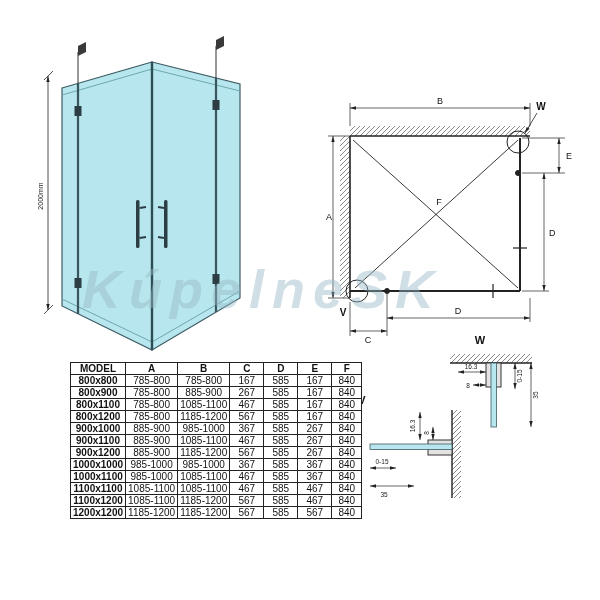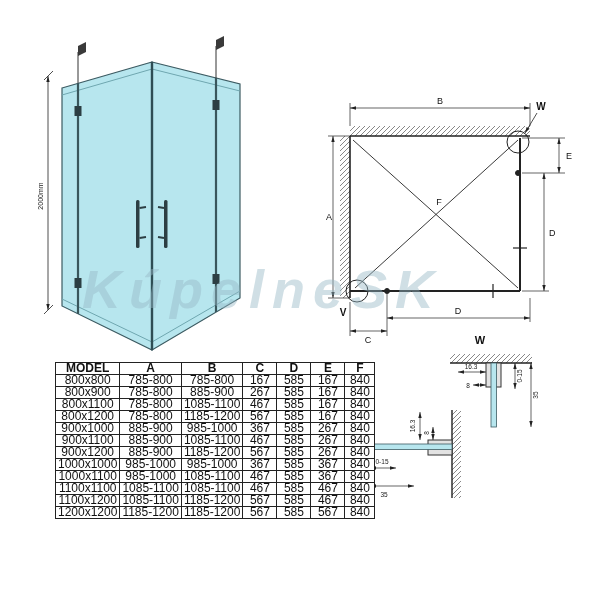--- a/index.html
+++ b/index.html
@@ -9,24 +9,24 @@
   svg text { font-family:"Liberation Sans", sans-serif; }
   .watermark {
     position:absolute; left:82px; top:258px; z-index:9;
     font-size:54px; letter-spacing:8px; font-style:italic; font-weight:bold;
     color:rgba(150,185,198,0.45); white-space:nowrap; pointer-events:none;
   }
   .persp  { position:absolute; left:20px;  top:28px;  }
   .plan   { position:absolute; left:325px; top:88px;  }
   .detailW{ position:absolute; left:435px; top:332px; }
   .detailV{ position:absolute; left:352px; top:388px; }
-  .spec-table { position:absolute; left:55px; top:362px; border-collapse:collapse; font-size:12px; color:#111; background:#fff; z-index:10; }
+  .spec-table { position:absolute; left:70px; top:362px; border-collapse:collapse; font-size:10px; color:#111; background:#fff; z-index:10; }
   .spec-table th, .spec-table td { border:1px solid #222; text-align:center; padding:0 2px; height:11.5px; line-height:11px; white-space:nowrap; }
   .spec-table th { font-weight:bold; }
-  .spec-table td.model { font-weight:normal; }
+  .spec-table td.model { font-weight:bold; }
   .spec-table th:nth-child(1){ width:54px; } .spec-table th:nth-child(2){ width:48px; }
   .spec-table th:nth-child(3){ width:48px; } .spec-table th:nth-child(4){ width:34px; }
   .spec-table th:nth-child(5){ width:34px; } .spec-table th:nth-child(6){ width:34px; }
   .spec-table th:nth-child(7){ width:30px; }
 </style>
 </head>
 <body>
 
 <div class="sheet">
 

